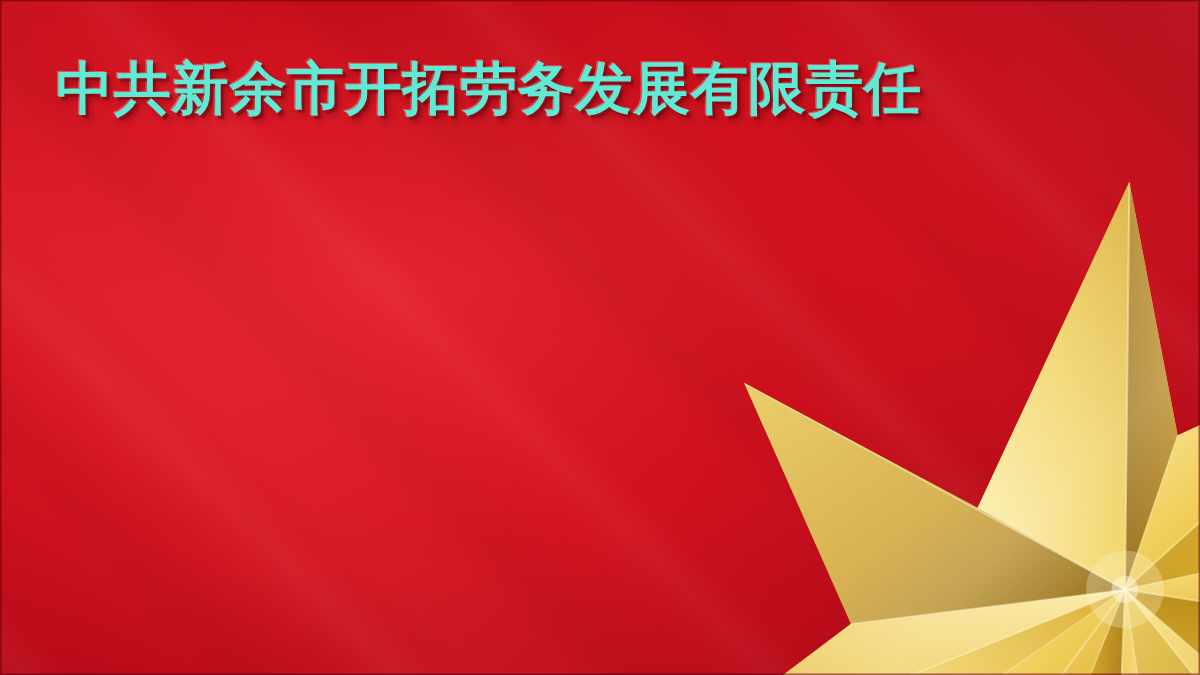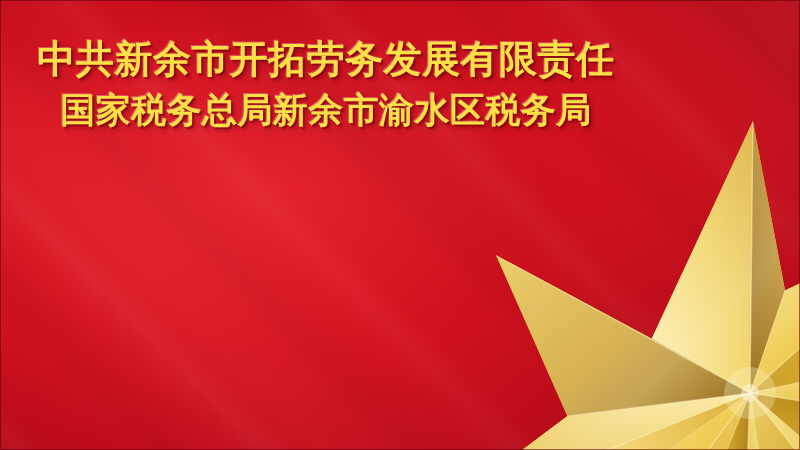--- a/index.html
+++ b/index.html
@@ -94,21 +94,21 @@
   
   .headline {
     position: absolute;
     left: 0;
     top: 40px;
     width: 632px;
     z-index: 5;
     text-align: center;
   }
   .line {
-    color: #fde047;
+    color: #5eead4;
     font-weight: bold;
     letter-spacing: 0.012em;
     white-space: nowrap;
     line-height: 1.0;
     text-shadow:
        2px 2px 0   rgba(120,4,12,0.55),
        3px 3px 4px rgba(95,3,10,0.45),
       -1px -1px 0  rgba(255,250,235,0.30);
     margin-left: 20px;
   }
@@ -275,17 +275,16 @@
         </g>
 
         <circle cx="750" cy="393" r="26" fill="#FFF6CC" opacity="0.30"></circle>
         <circle cx="750" cy="393" r="9" fill="#FFFDF0" opacity="0.45"></circle>
       </g>
     </svg>
   </div>
 
   <div class="headline">
     <div class="line line-1">中共新余市开拓劳务发展有限责任</div>
-    <div class="line line-3">国家税务总局新余市渝水区税务局</div>
   </div>
 
   <div class="frame"></div>
 </div>
 
 </body></html>

